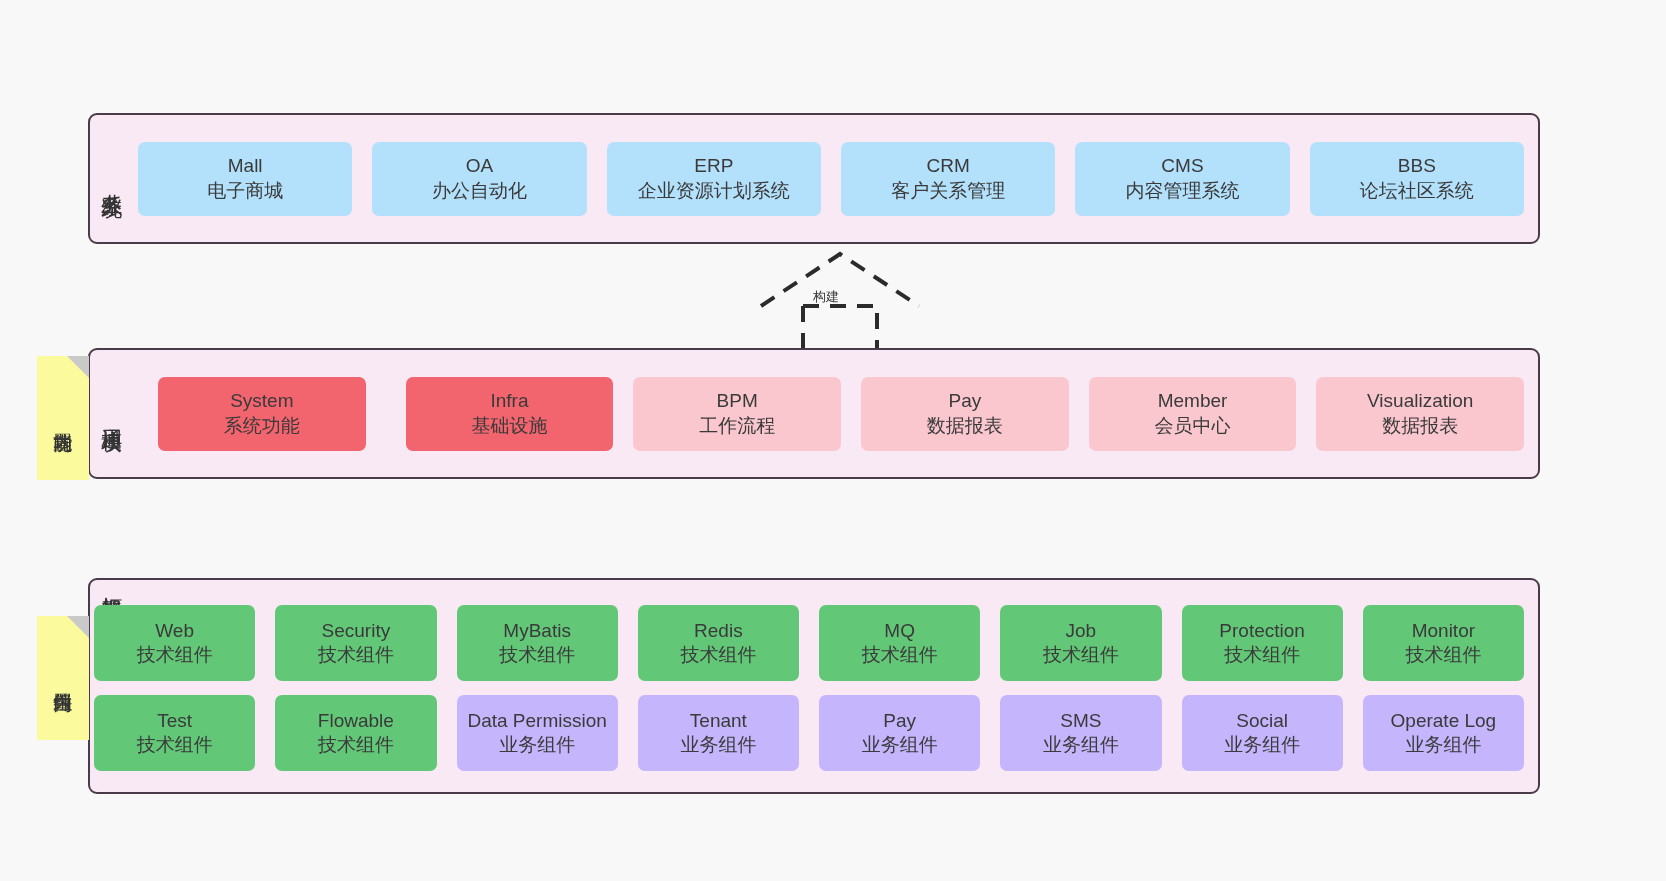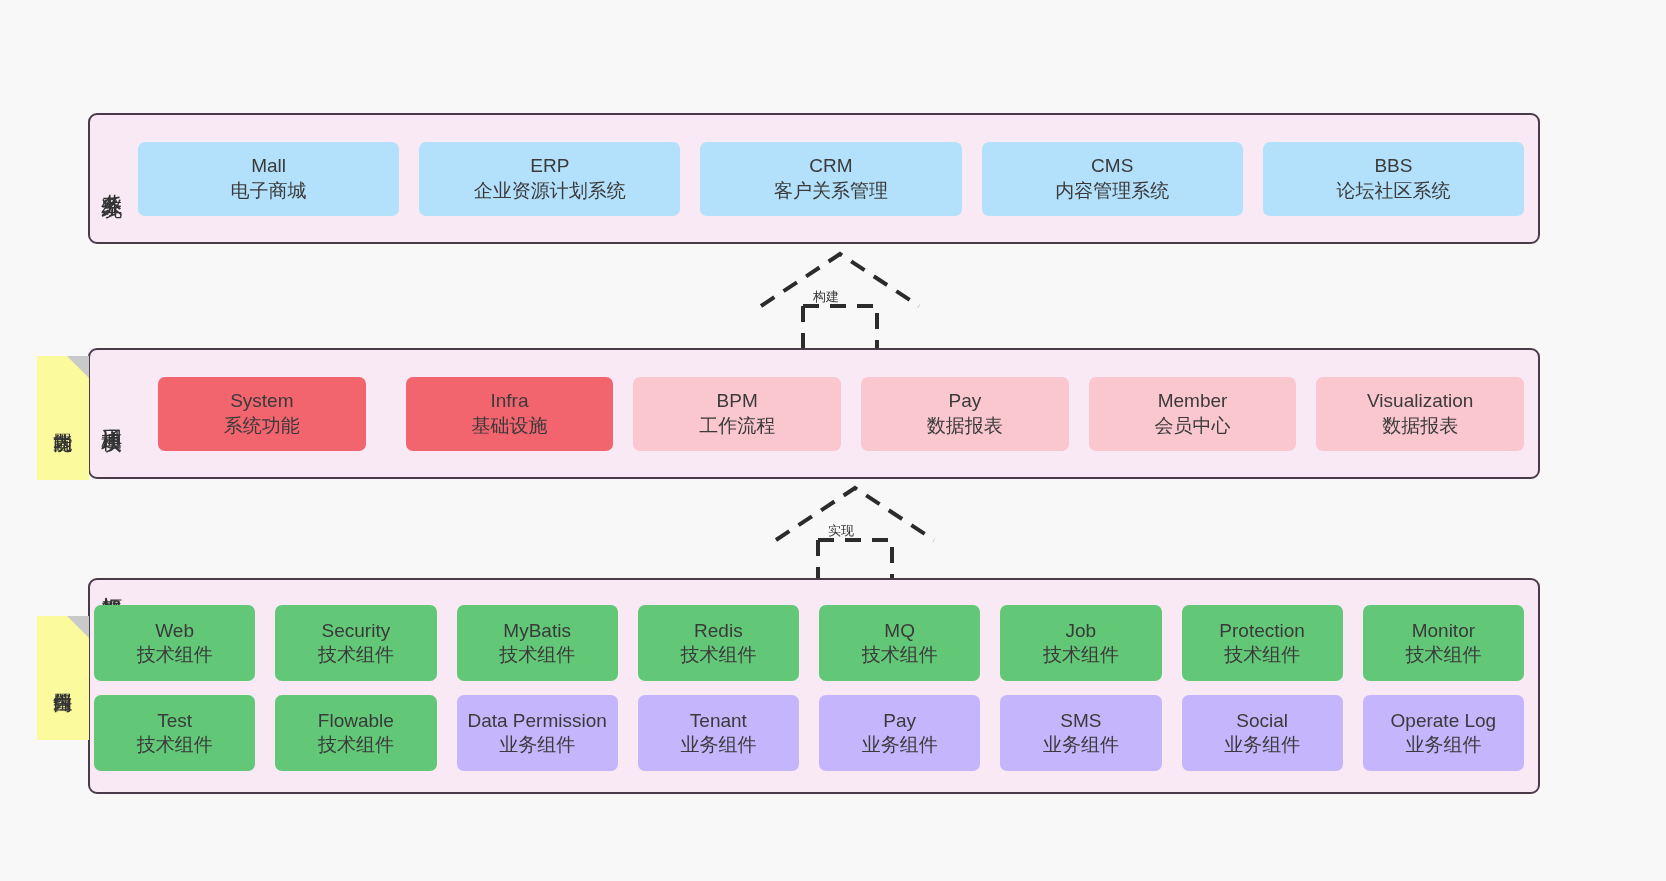--- a/index.html
+++ b/index.html
@@ -136,20 +136,24 @@
 
   <div class="layer" id="layer-business">
     <div class="layer-title">业务系统</div>
     <div class="layer-body">
       <div class="row">
         <div class="cell c-blue">
           <span class="t1">Mall</span>
           <span class="t2">电子商城</span>
         </div>
         <div class="cell c-blue">
+          <span class="t1">OA</span>
+          <span class="t2">办公自动化</span>
+        </div>
+        <div class="cell c-blue">
           <span class="t1">ERP</span>
           <span class="t2">企业资源计划系统</span>
         </div>
         <div class="cell c-blue">
           <span class="t1">CRM</span>
           <span class="t2">客户关系管理</span>
         </div>
         <div class="cell c-blue">
           <span class="t1">CMS</span>
           <span class="t2">内容管理系统</span>
@@ -200,27 +204,20 @@
           <span class="t2">会员中心</span>
         </div>
         <div class="cell c-pink">
           <span class="t1">Visualization</span>
           <span class="t2">数据报表</span>
         </div>
       </div>
     </div>
   </div>
 
-  <div class="connector" id="connector-impl">
-    <svg width="190" height="100" viewBox="0 0 190 100" aria-hidden="true">
-      <path d="M 16 58 L 95 6 L 174 58" fill="none" stroke="#2b2b2b" stroke-width="4" stroke-dasharray="16 11" stroke-linecap="butt"></path>
-      <path d="M 58 58 L 132 58 L 132 100 M 58 58 L 58 100" fill="none" stroke="#2b2b2b" stroke-width="4" stroke-dasharray="16 11" stroke-linecap="butt"></path>
-    </svg>
-    <span class="clabel">实现</span>
-  </div>
 
   <div class="sticky" id="sticky-framework">
     <span class="fold"></span>
     <span>内置组件</span>
   </div>
 
   <div class="layer" id="layer-framework">
     <div class="layer-title">框架组件</div>
     <div class="layer-body">
 

